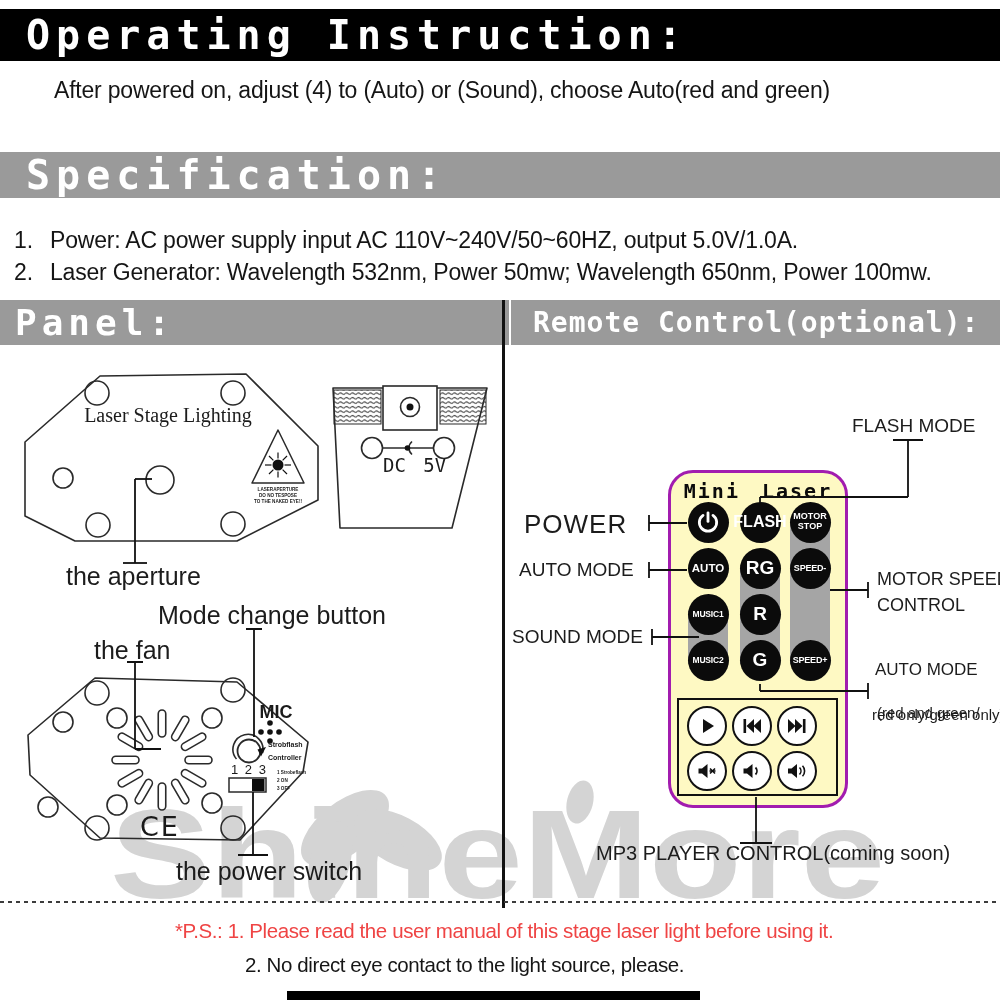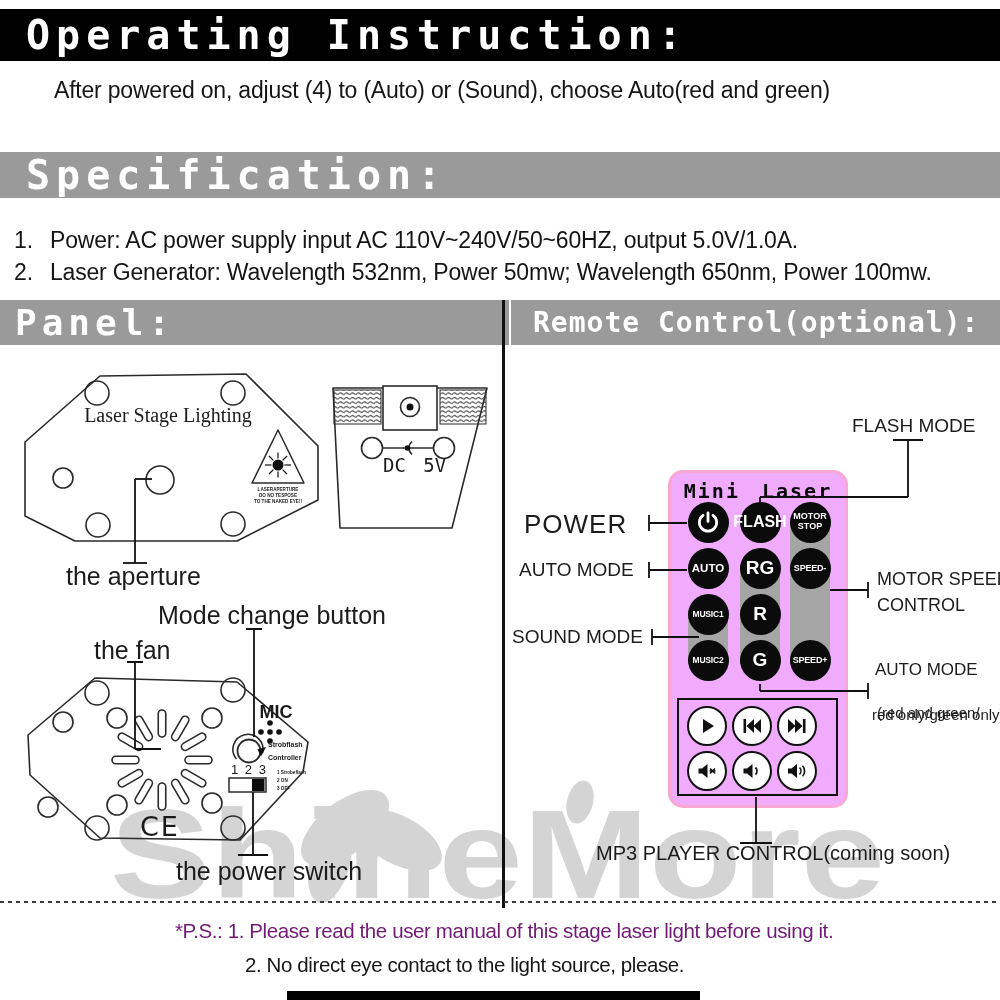--- a/index.html
+++ b/index.html
@@ -18,22 +18,22 @@
   .spec-text{position:absolute;font-size:23px;letter-spacing:-0.2px;white-space:nowrap;}
   .divider{position:absolute;left:502px;top:300px;width:3px;height:608px;background:#111;z-index:4;}
   .label{position:absolute;white-space:nowrap;z-index:6;color:#1c1c1c;}
   .dashline{position:absolute;left:0;top:901px;width:1000px;height:2px;z-index:6;
             background:repeating-linear-gradient(90deg,#3c3c3c 0 4px,transparent 4px 8px);}
   .bottombar{position:absolute;left:287px;top:991px;width:413px;height:9px;background:#000;}
   .drawing{position:absolute;z-index:2;}
   .overlay{position:absolute;z-index:5;pointer-events:none;}
   .wmark{position:absolute;left:0;top:740px;z-index:1;}
   
-  .remote{position:absolute;left:668px;top:470px;width:180px;height:338px;background:#f0abfc;
-          border:3px solid #f9a8d4;border-radius:15px;z-index:3;box-sizing:border-box;}
+  .remote{position:absolute;left:668px;top:470px;width:180px;height:338px;background:#fef9c3;
+          border:3px solid #a21caf;border-radius:25px;z-index:3;box-sizing:border-box;}
   .remote-title{position:absolute;left:0;top:6px;width:174px;text-align:center;
                 font-family:"DejaVu Sans Mono",monospace;font-weight:bold;font-size:20px;
                 letter-spacing:2px;word-spacing:8px;color:#0b0b0b;}
   .band{position:absolute;background:#a5a5a5;}
   .band-c1{left:17px;top:138px;width:40px;height:53px;}
   .band-c2{left:69px;top:92px;width:40px;height:99px;}
   .band-c3{left:119px;top:46px;width:40px;height:145px;}
   .rbtn{position:absolute;width:41px;height:41px;border-radius:50%;background:#0b0b0b;color:#fff;
         display:flex;align-items:center;justify-content:center;text-align:center;
         font-weight:bold;font-family:"Liberation Sans",sans-serif;}
@@ -324,17 +324,17 @@
   <div class="label" style="left:519px;top:559px;font-size:19px;">AUTO MODE</div>
   <div class="label" style="left:512px;top:626px;font-size:19px;">SOUND MODE</div>
   <div class="label" style="left:877px;top:569px;font-size:18px;">MOTOR SPEED</div>
   <div class="label" style="left:877px;top:595px;font-size:18px;">CONTROL</div>
   <div class="label" style="left:875px;top:660px;font-size:17px;">AUTO MODE</div>
   <div class="label" style="left:877px;top:684px;font-size:15px;margin-top:20px;">(red and green/</div>
   <div class="label" style="left:872px;top:706px;font-size:15px;">red only/green only)</div>
   <div class="label" style="left:596px;top:842px;font-size:20px;">MP3 PLAYER CONTROL(coming soon)</div>
 
   <div class="dashline"></div>
-  <div class="label" style="left:175px;top:919px;font-size:20.5px;letter-spacing:-0.4px;color:#701a75;text-align:right;">*P.S.: 1. Please read the user manual of this stage laser light before using it.</div>
+  <div class="label" style="left:175px;top:919px;font-size:20.5px;letter-spacing:-0.4px;color:#ef4444;text-align:right;">*P.S.: 1. Please read the user manual of this stage laser light before using it.</div>
   <div class="label" style="left:245px;top:953px;font-size:20.5px;letter-spacing:-0.4px;color:#161616;">2. No direct eye contact to the light source, please.</div>
   <div class="bottombar"></div>
 
 </div>
 
 </body></html>

